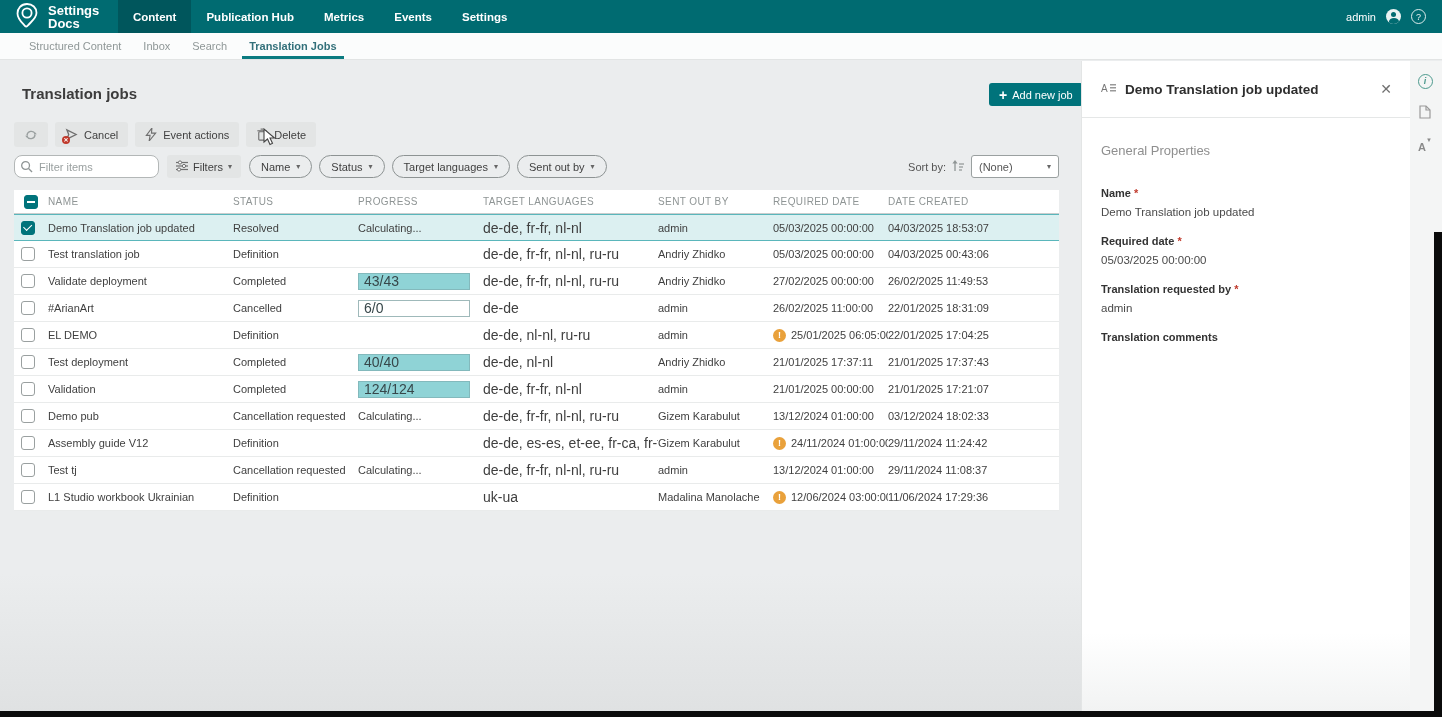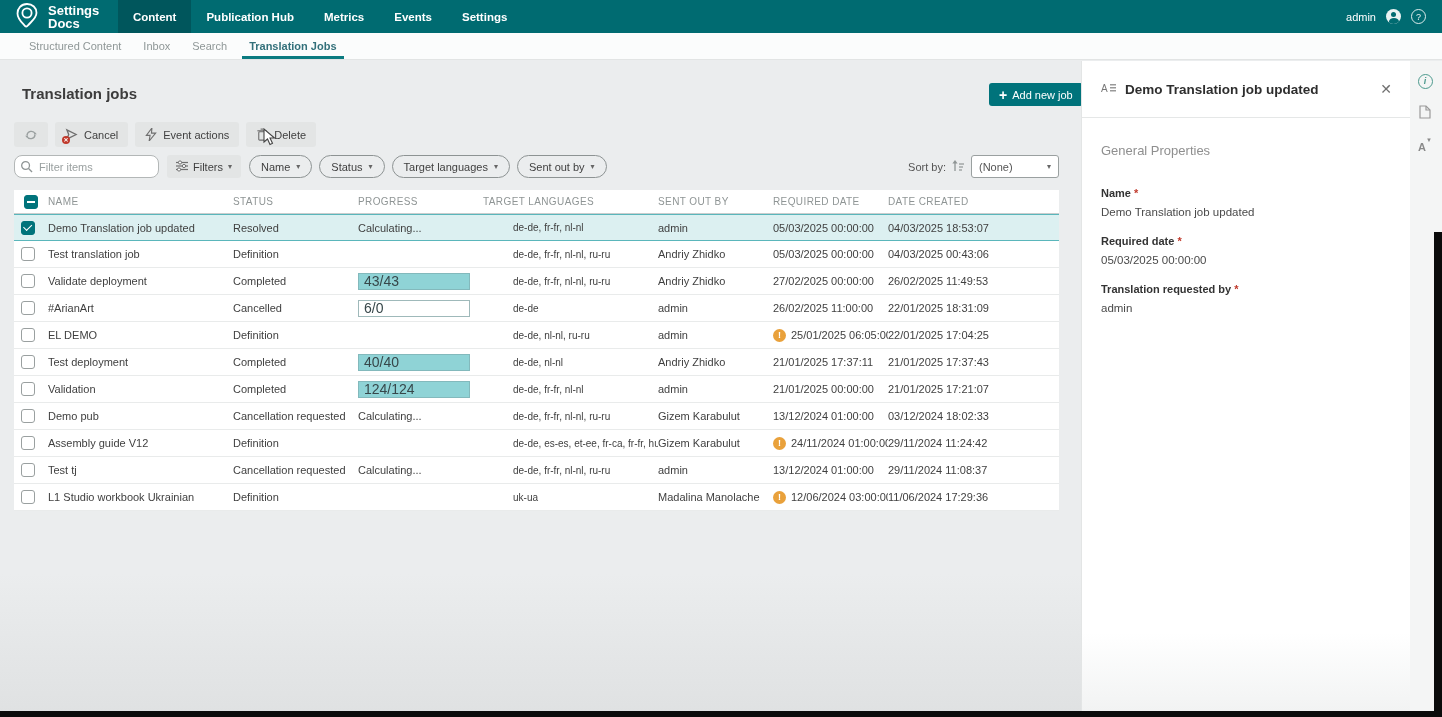--- a/index.html
+++ b/index.html
@@ -71,21 +71,21 @@
   
   .table { position:absolute; left:14px; top:129px; width:1045px; background:#fff; }
   .tr, .thead { display:grid; grid-template-columns:34px 185px 125px 125px 175px 115px 115px 1fr; align-items:center; }
   .thead { height:24px; border-bottom:1px solid #c9cdcd; }
   .th { font-size:10px; color:#8f9595; letter-spacing:0.4px; padding-right:6px; white-space:nowrap; overflow:hidden; }
   .tr { height:27px; border-bottom:1px solid #e9ebeb; background:#fff; }
   .tr.selected { background:var(--selected_row_bg,#DCF0F1);
                  border-top:1px solid var(--selected_row_border,#5AB6BB);
                  border-bottom:1px solid var(--selected_row_border,#5AB6BB); }
   .td { font-size:11px; color:#3f3f3f; padding-right:6px; white-space:nowrap; overflow:hidden; }
-  .td.langs { font-size:10px;margin-left:30px; }
+  .td.langs { font-size:14px; }
   .cb-cell { display:flex; justify-content:center; }
   .checkbox { width:14px; height:14px; border:1.5px solid #9aa0a0; border-radius:3px; background:#fff;
               display:inline-flex; align-items:center; justify-content:center; cursor:pointer; position:relative; }
   .checkbox.checked { background:var(--accent_teal,#00737B); border-color:var(--accent_teal,#00737B); }
   .checkbox.checked::after { content:""; width:7px; height:4px; border-left:1.6px solid #fff; border-bottom:1.6px solid #fff;
                              transform:rotate(-45deg) translate(0.5px,-1px); }
   .checkbox.indeterminate { background:var(--accent_teal,#00737B); border-color:var(--accent_teal,#00737B); }
   .checkbox.indeterminate::after { content:""; width:8px; height:2px; background:#fff; }
   .progress-bar { display:inline-flex; align-items:center; width:112px; height:17px; border:1px solid #9fb9ba;
                   background:#fff; padding-left:5px; }
@@ -549,20 +549,24 @@
           <div class="field">
             <div class="field-label required">Required date</div>
             <div class="field-value">05/03/2025 00:00:00</div>
           </div>
 
           <div class="field">
             <div class="field-label required">Translation requested by</div>
             <div class="field-value">admin</div>
           </div>
 
+          <div class="field">
+            <div class="field-label">Translation comments</div>
+            <div class="field-value"></div>
+          </div>
         </div>
     </div>
 
     <div class="icon-strip">
       <div class="strip-tab">
         <span class="info-circle">i</span>
       </div>
       <div class="strip-tab">
         <span>
           <svg width="12" height="14" viewBox="0 0 12 14">

